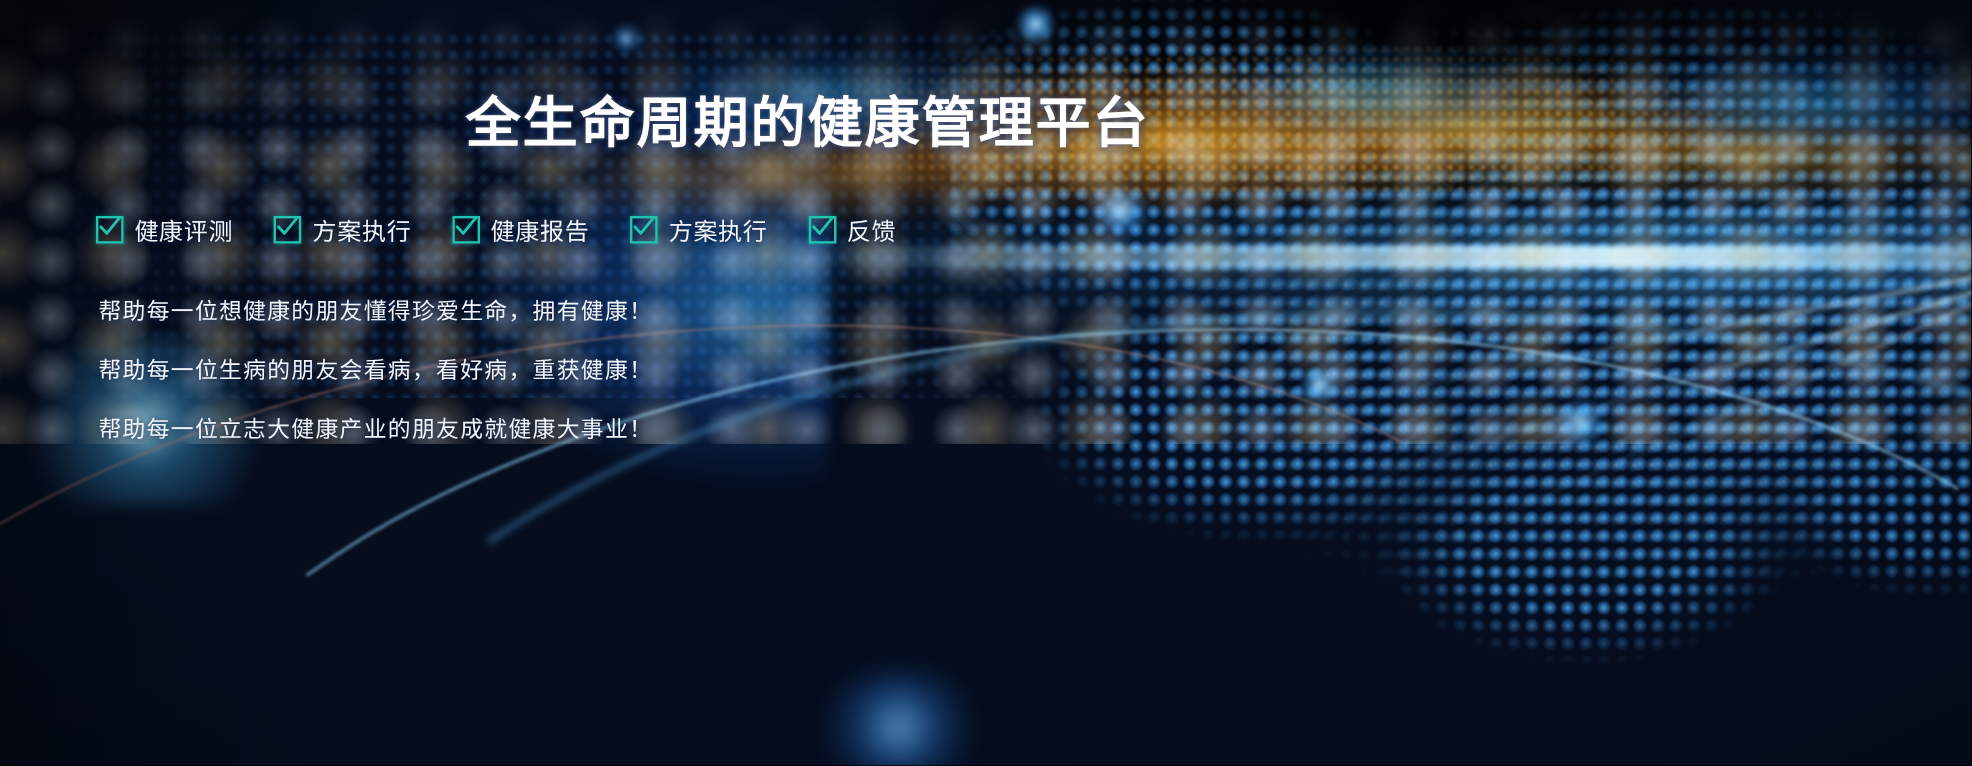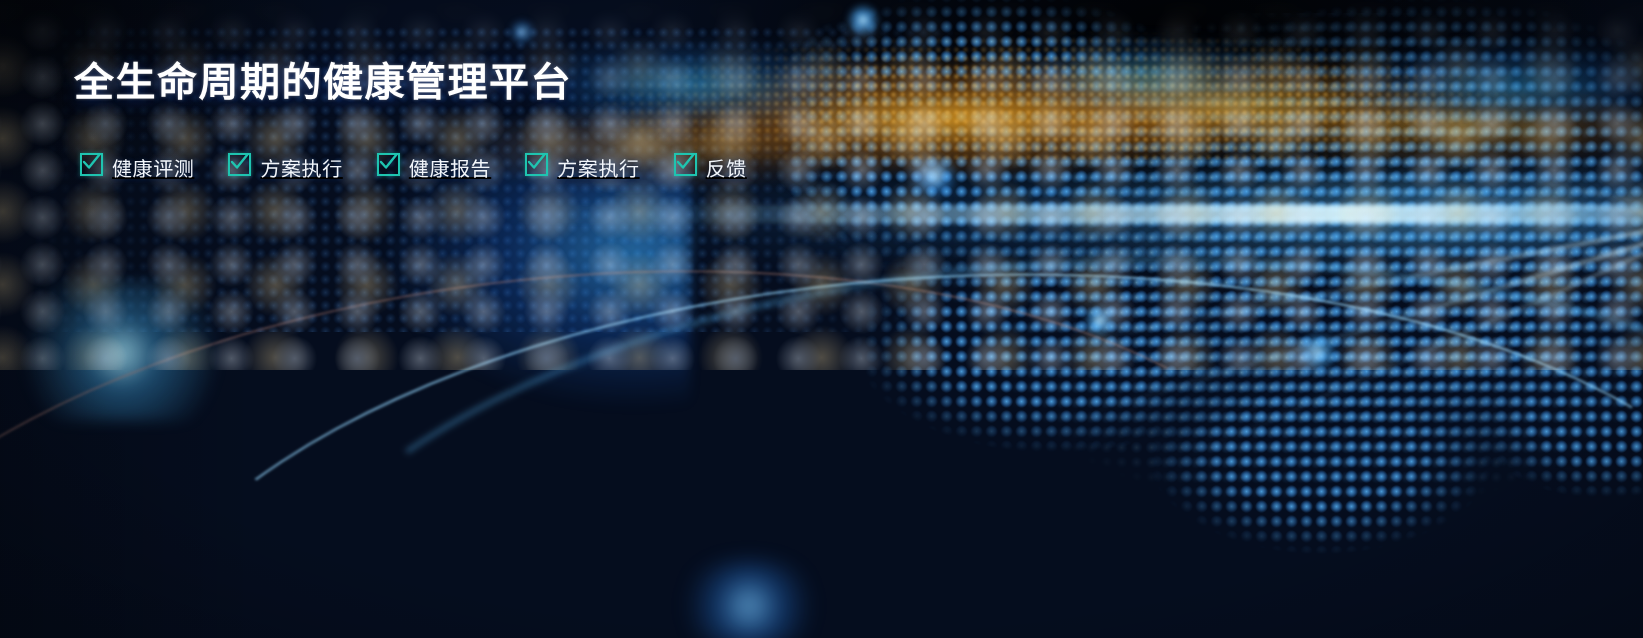--- a/index.html
+++ b/index.html
@@ -248,45 +248,46 @@
 
   
   .content {
     position: relative;
     z-index: 5;
     padding: 56px 0 0 74px;
     width: 900px;
   }
 
   .headline {
-    margin: 0;
+    margin: 16px;
     color: #ffffff;
-    font-size: 40px;
+    font-size: 46px;
     line-height: 1.33;
     font-weight: 700;
     letter-spacing: 1.5px;
     text-shadow:
       0 0 3px rgba(255,255,255,0.35),
       0 2px 14px rgba(10,40,110,0.85),
       0 1px 3px rgba(0,0,0,0.55);
     white-space: nowrap;
+    text-align: right;
   }
   .headline .line { display: block; }
 
   .checkrow {
     display: flex;
     align-items: center;
     gap: 34px;
     margin: 44px 0 0 6px;
   }
   .checkitem {
     display: flex;
+    align-items: center;
     gap: 9px;
     white-space: nowrap;
-    text-decoration: underline;
   }
   .checkbox {
     width: 19px;
     height: 19px;
     flex: 0 0 19px;
     border: 2px solid #1fc4b0;
     display: block;
     position: relative;
     box-shadow: 0 0 4px rgba(31,196,176,0.45);
   }
@@ -393,15 +394,20 @@
       <div class="checkitem">
         <span class="checkbox">
           <svg width="23" height="23" viewBox="0 0 23 23" aria-hidden="true">
               <path d="M4 12 L9 17.5 L19.5 4.5" fill="none" stroke="#1fc4b0" stroke-width="2.4" stroke-linecap="round" stroke-linejoin="round"></path>
             </svg>
         </span>
         <span class="checklabel">反馈</span>
       </div>
     </div>
 
+    <div class="taglines">
+      <div class="tagline">帮助每一位想健康的朋友懂得珍爱生命，拥有健康！</div>
+      <div class="tagline">帮助每一位生病的朋友会看病，看好病，重获健康！</div>
+      <div class="tagline">帮助每一位立志大健康产业的朋友成就健康大事业！</div>
+    </div>
 
   </div>
 </div>
 
 </body></html>

